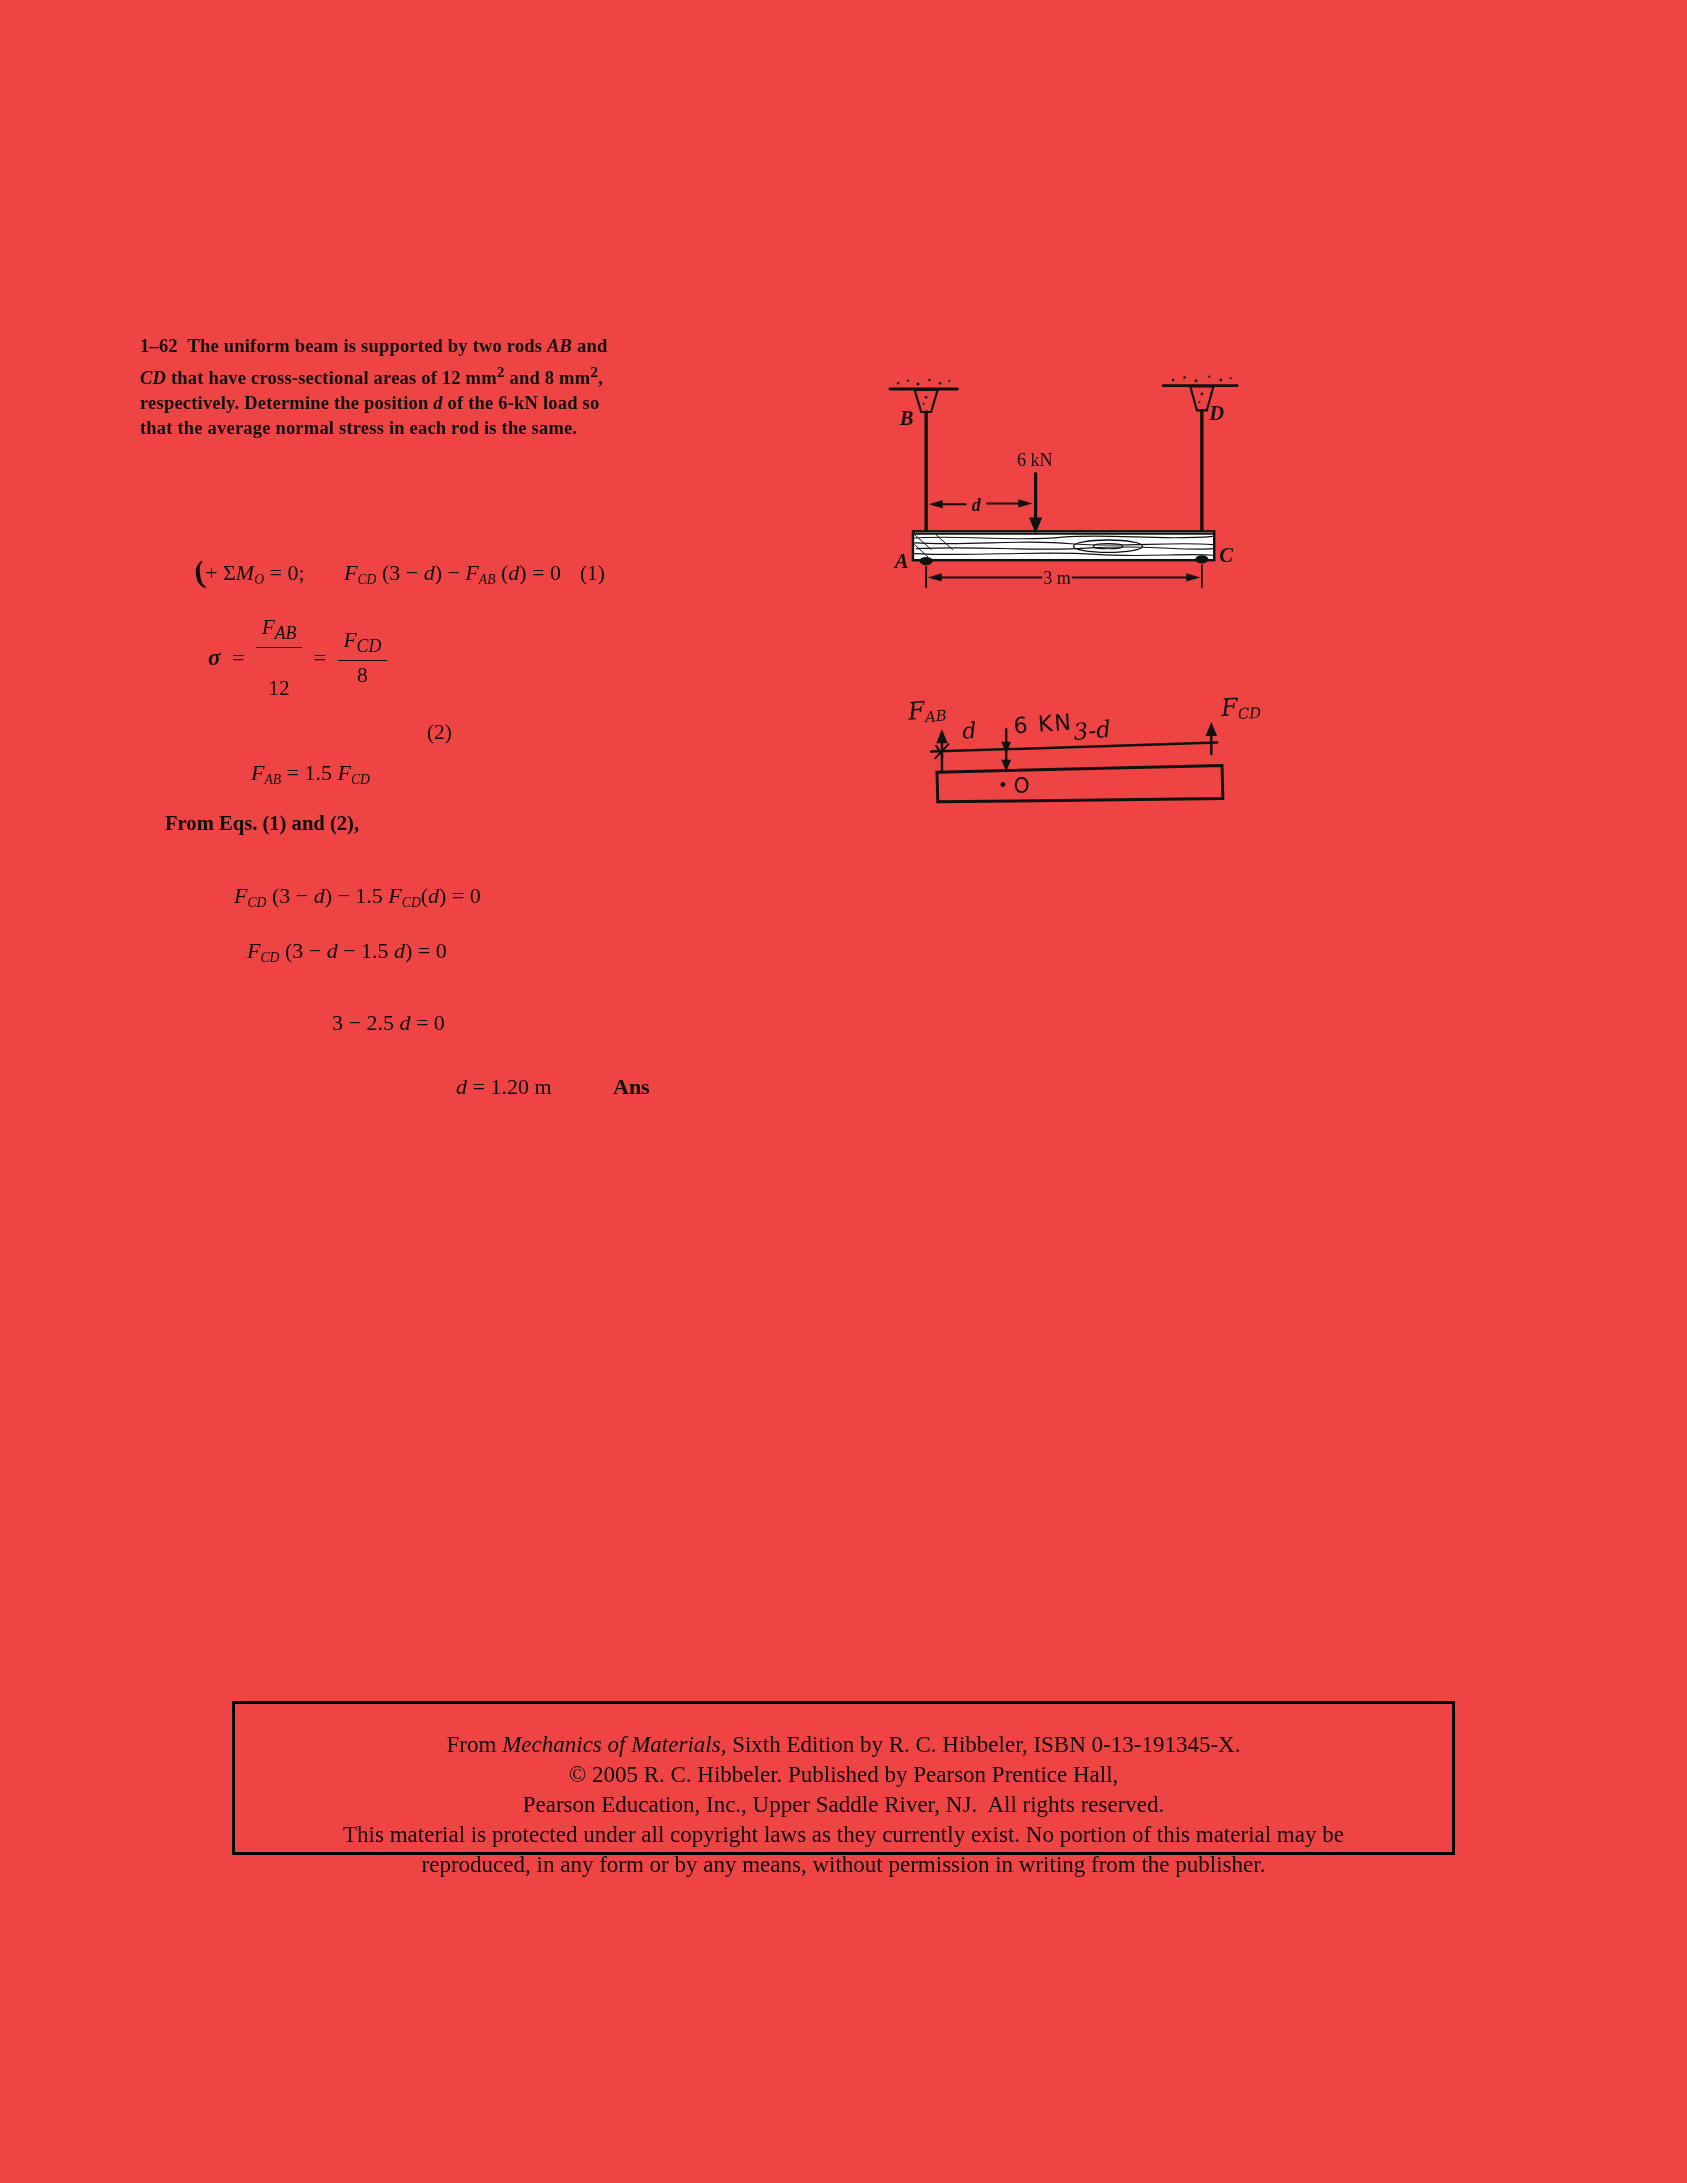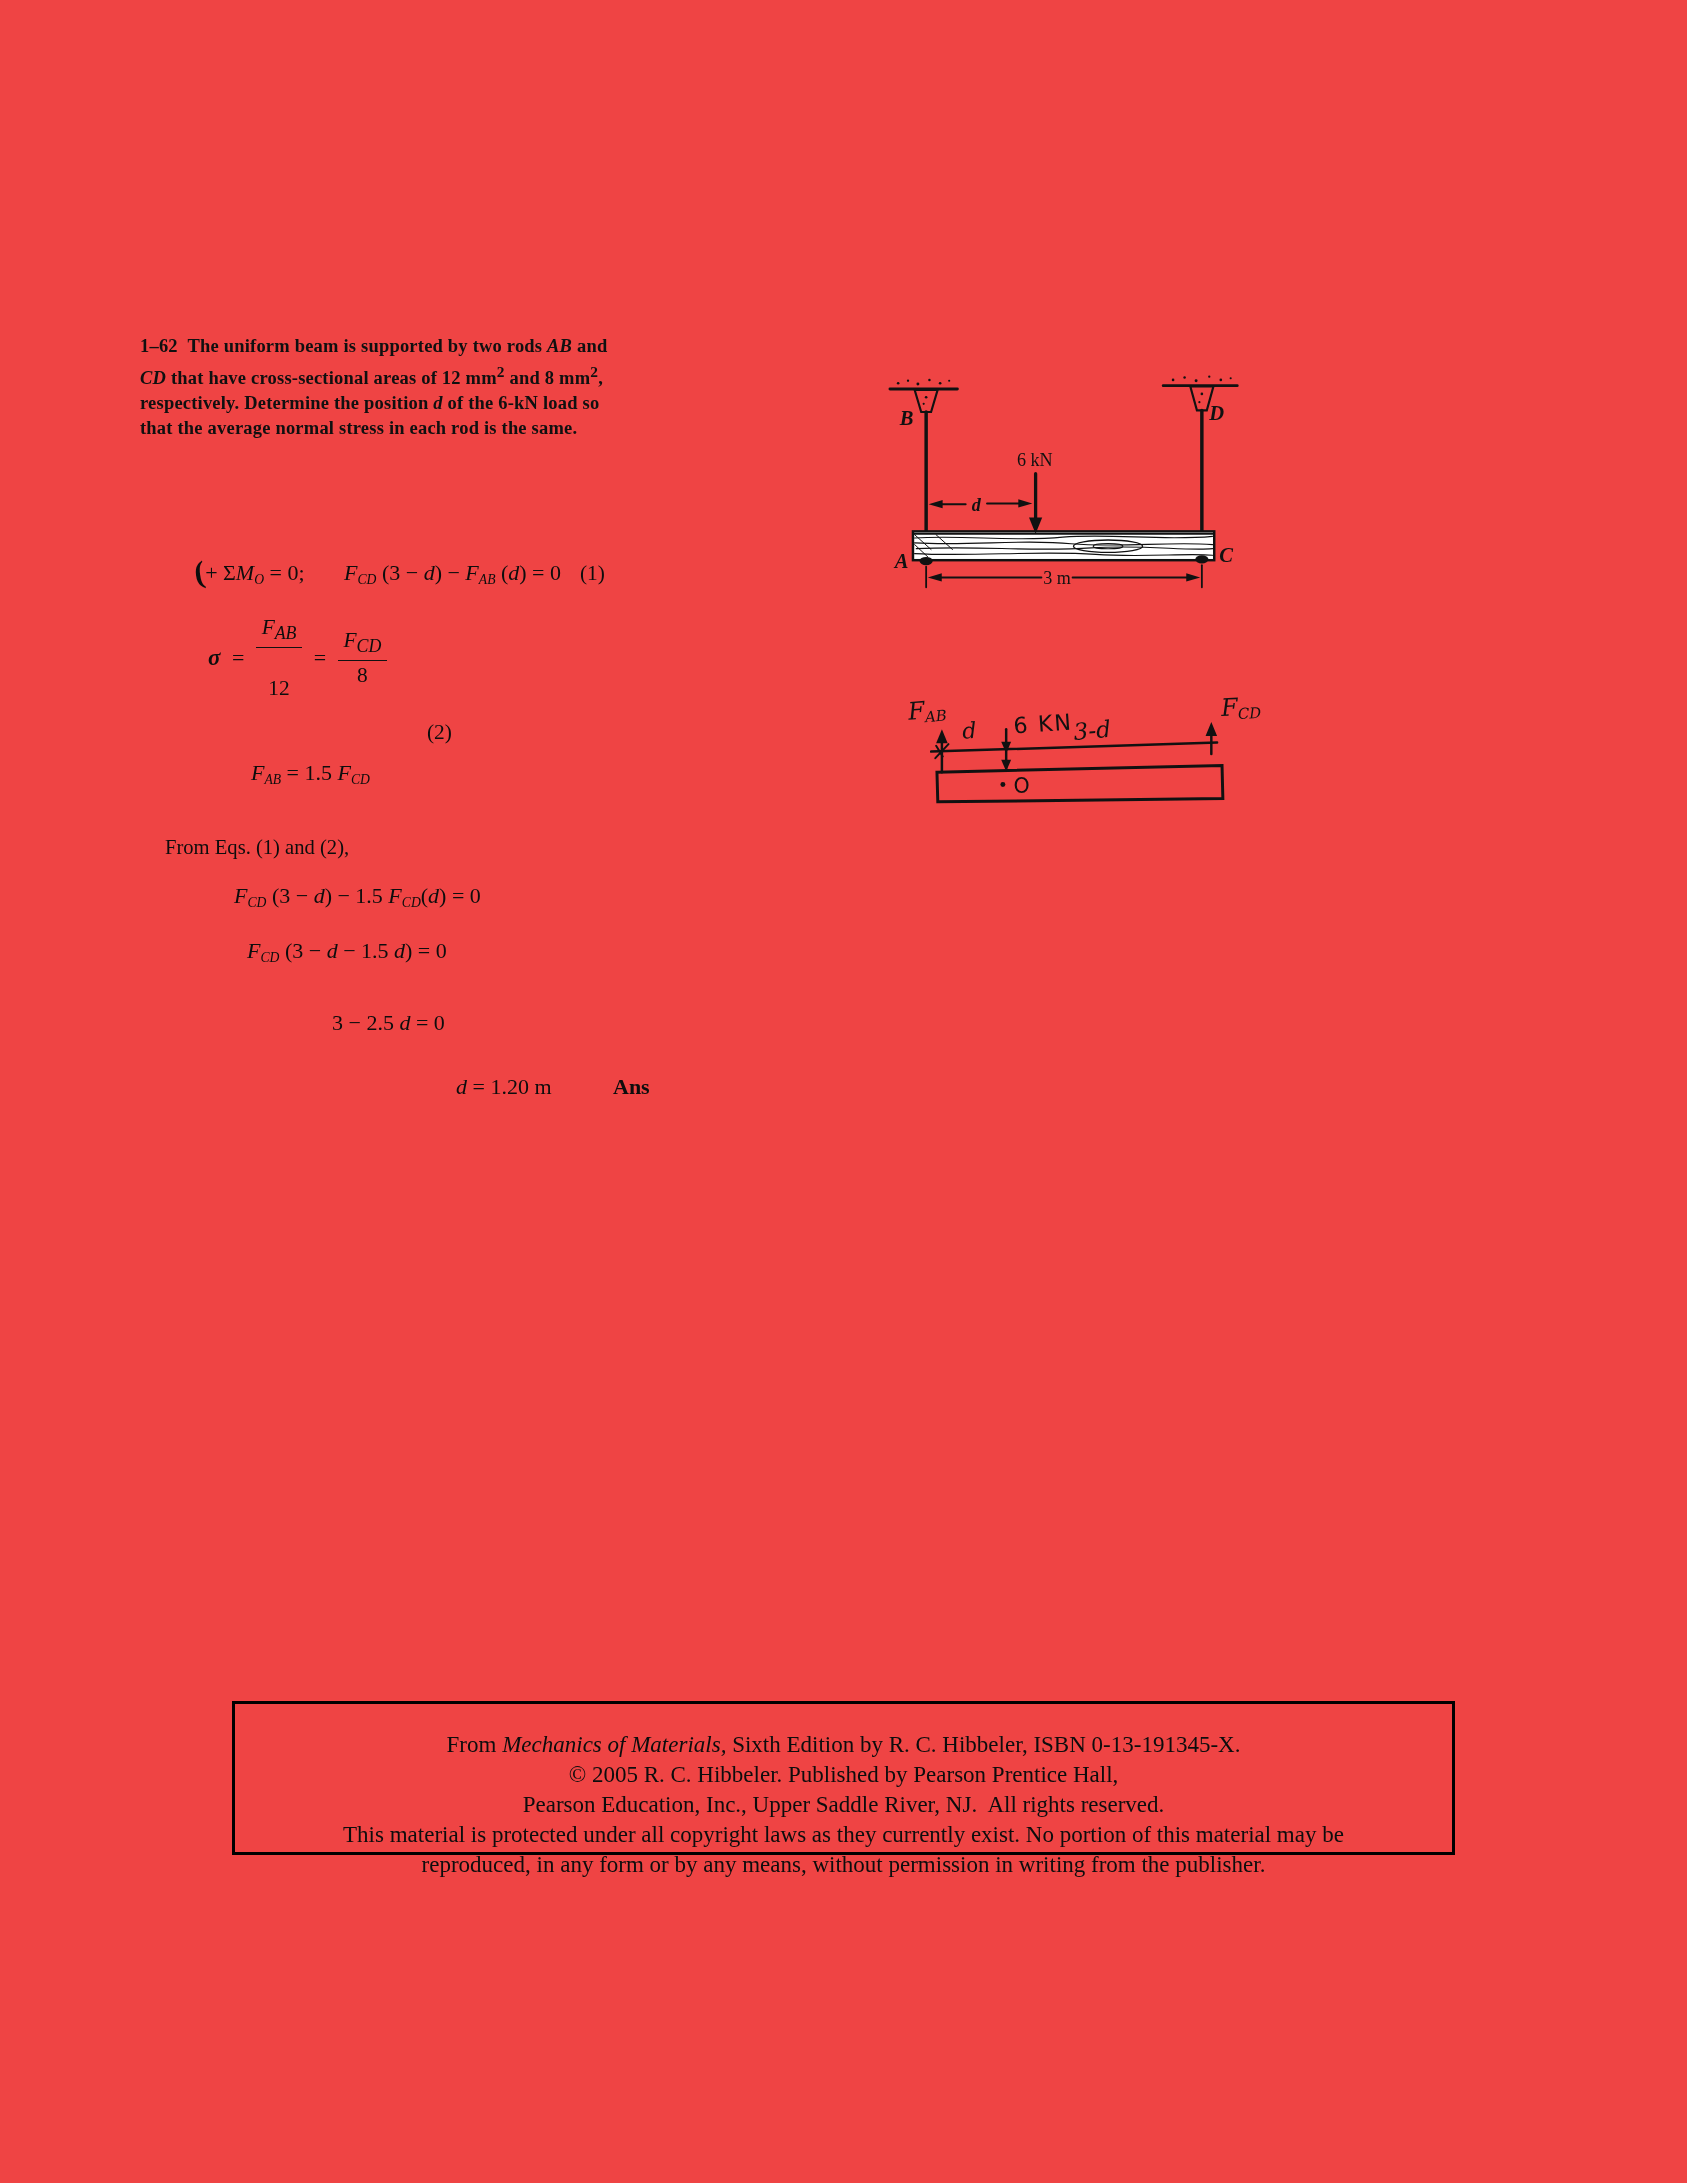--- a/index.html
+++ b/index.html
@@ -12,21 +12,21 @@
   
   .math{font-size:22px;color:#0d0d0d;white-space:nowrap;}
   .math sub, .fbd-label sub{font-size:62%;vertical-align:-22%;}
   .mhook{display:inline-block;font-size:31px;font-weight:bold;line-height:16.5px;
          transform:rotate(-8deg) translateY(2.5px);margin-right:0.8px;}
   .tag{font-size:21.4px;}
   .fracrow{display:flex;align-items:center;gap:11.5px;font-size:21.4px;}
   .frac{display:inline-block;text-align:center;line-height:25px;}
   .frac .num{padding:0 5.8px 0.8px 5.8px;border-bottom:1.9px solid #111;}
   .frac .den{padding-top:1.6px;}
-  .fromline{font-size:20.6px;font-weight:400;margin-top:24px;}
+  .fromline{font-size:20.6px;font-weight:700;}
   .ans{font-weight:bold;font-size:22px;}
   
   svg .ink{stroke:#111;fill:none;stroke-linecap:round;}
   svg text{fill:#111;}
   .figlabel{font-family:"Liberation Serif",serif;font-style:italic;font-weight:bold;font-size:25px;}
   .dimlabel{font-family:"Liberation Serif",serif;font-size:22px;}
   .handsans{font-family:"DejaVu Sans",sans-serif;}
   .handit{font-family:"DejaVu Serif",serif;font-style:italic;}
   
   .fbd-label{font-family:"DejaVu Serif",serif;font-style:italic;font-size:24px;color:#111;

